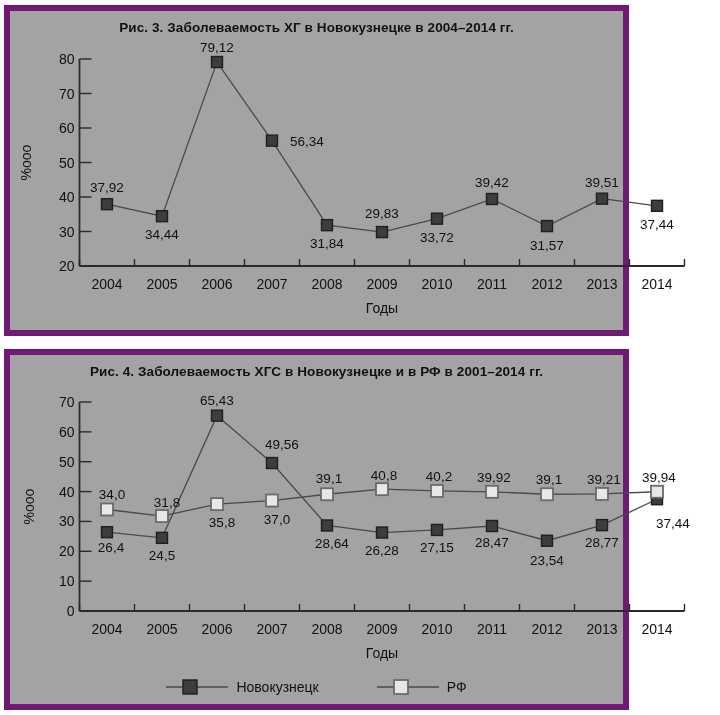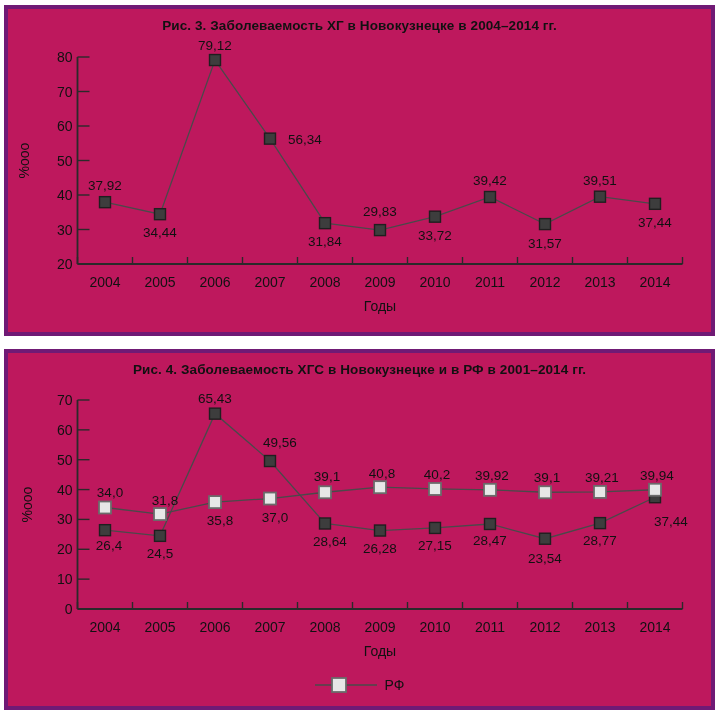--- a/index.html
+++ b/index.html
@@ -6,23 +6,23 @@
   html, body { background: #ffffff; }
   body {
     width: 720px; height: 715px;
     font-family: "Liberation Sans", sans-serif;
     position: relative;
     color: #111111;
   }
   .figure-box {
     position: absolute;
     left: 4px;
-    width: 711px;
-    border: 4px solid #701a75;
-    background: #be185d;
+    width: 625px;
+    border: 6px solid #701a75;
+    background: #a3a3a3;
   }
   #figure-3 { top: 5px;   height: 331px; }
   #figure-4 { top: 349px; height: 361px; }
   .figure-title {
     margin-top: 9px;
     height: 18px;
     text-align: center;
     font-size: 13.5px;
     font-weight: bold;
     color: #111111;
@@ -212,18 +212,25 @@
       <text x="429" y="98.9742857142857" text-anchor="middle" class="dlabel">40,2</text>
       <text x="484" y="99.81028571428571" text-anchor="middle" class="dlabel">39,92</text>
       <text x="539" y="102.25857142857141" text-anchor="middle" class="dlabel">39,1</text>
       <text x="594" y="101.93014285714287" text-anchor="middle" class="dlabel">39,21</text>
       <text x="649" y="99.75057142857145" text-anchor="middle" class="dlabel">39,94</text>
     </svg>
   <div class="legend">
     <div class="legend-item">
       <svg width="62" height="18">
         <line class="legend-line" x1="0" y1="9" x2="62" y2="9"></line>
+        <rect class="m-dark" x="17" y="2" width="14" height="14"></rect>
+      </svg>
+      <span>Новокузнецк</span>
+    </div>
+    <div class="legend-item">
+      <svg width="62" height="18">
+        <line class="legend-line" x1="0" y1="9" x2="62" y2="9"></line>
         <rect class="m-light" x="17" y="2" width="14" height="14"></rect>
       </svg>
       <span>РФ</span>
     </div>
   </div>
 </div>
 
 </body></html>

